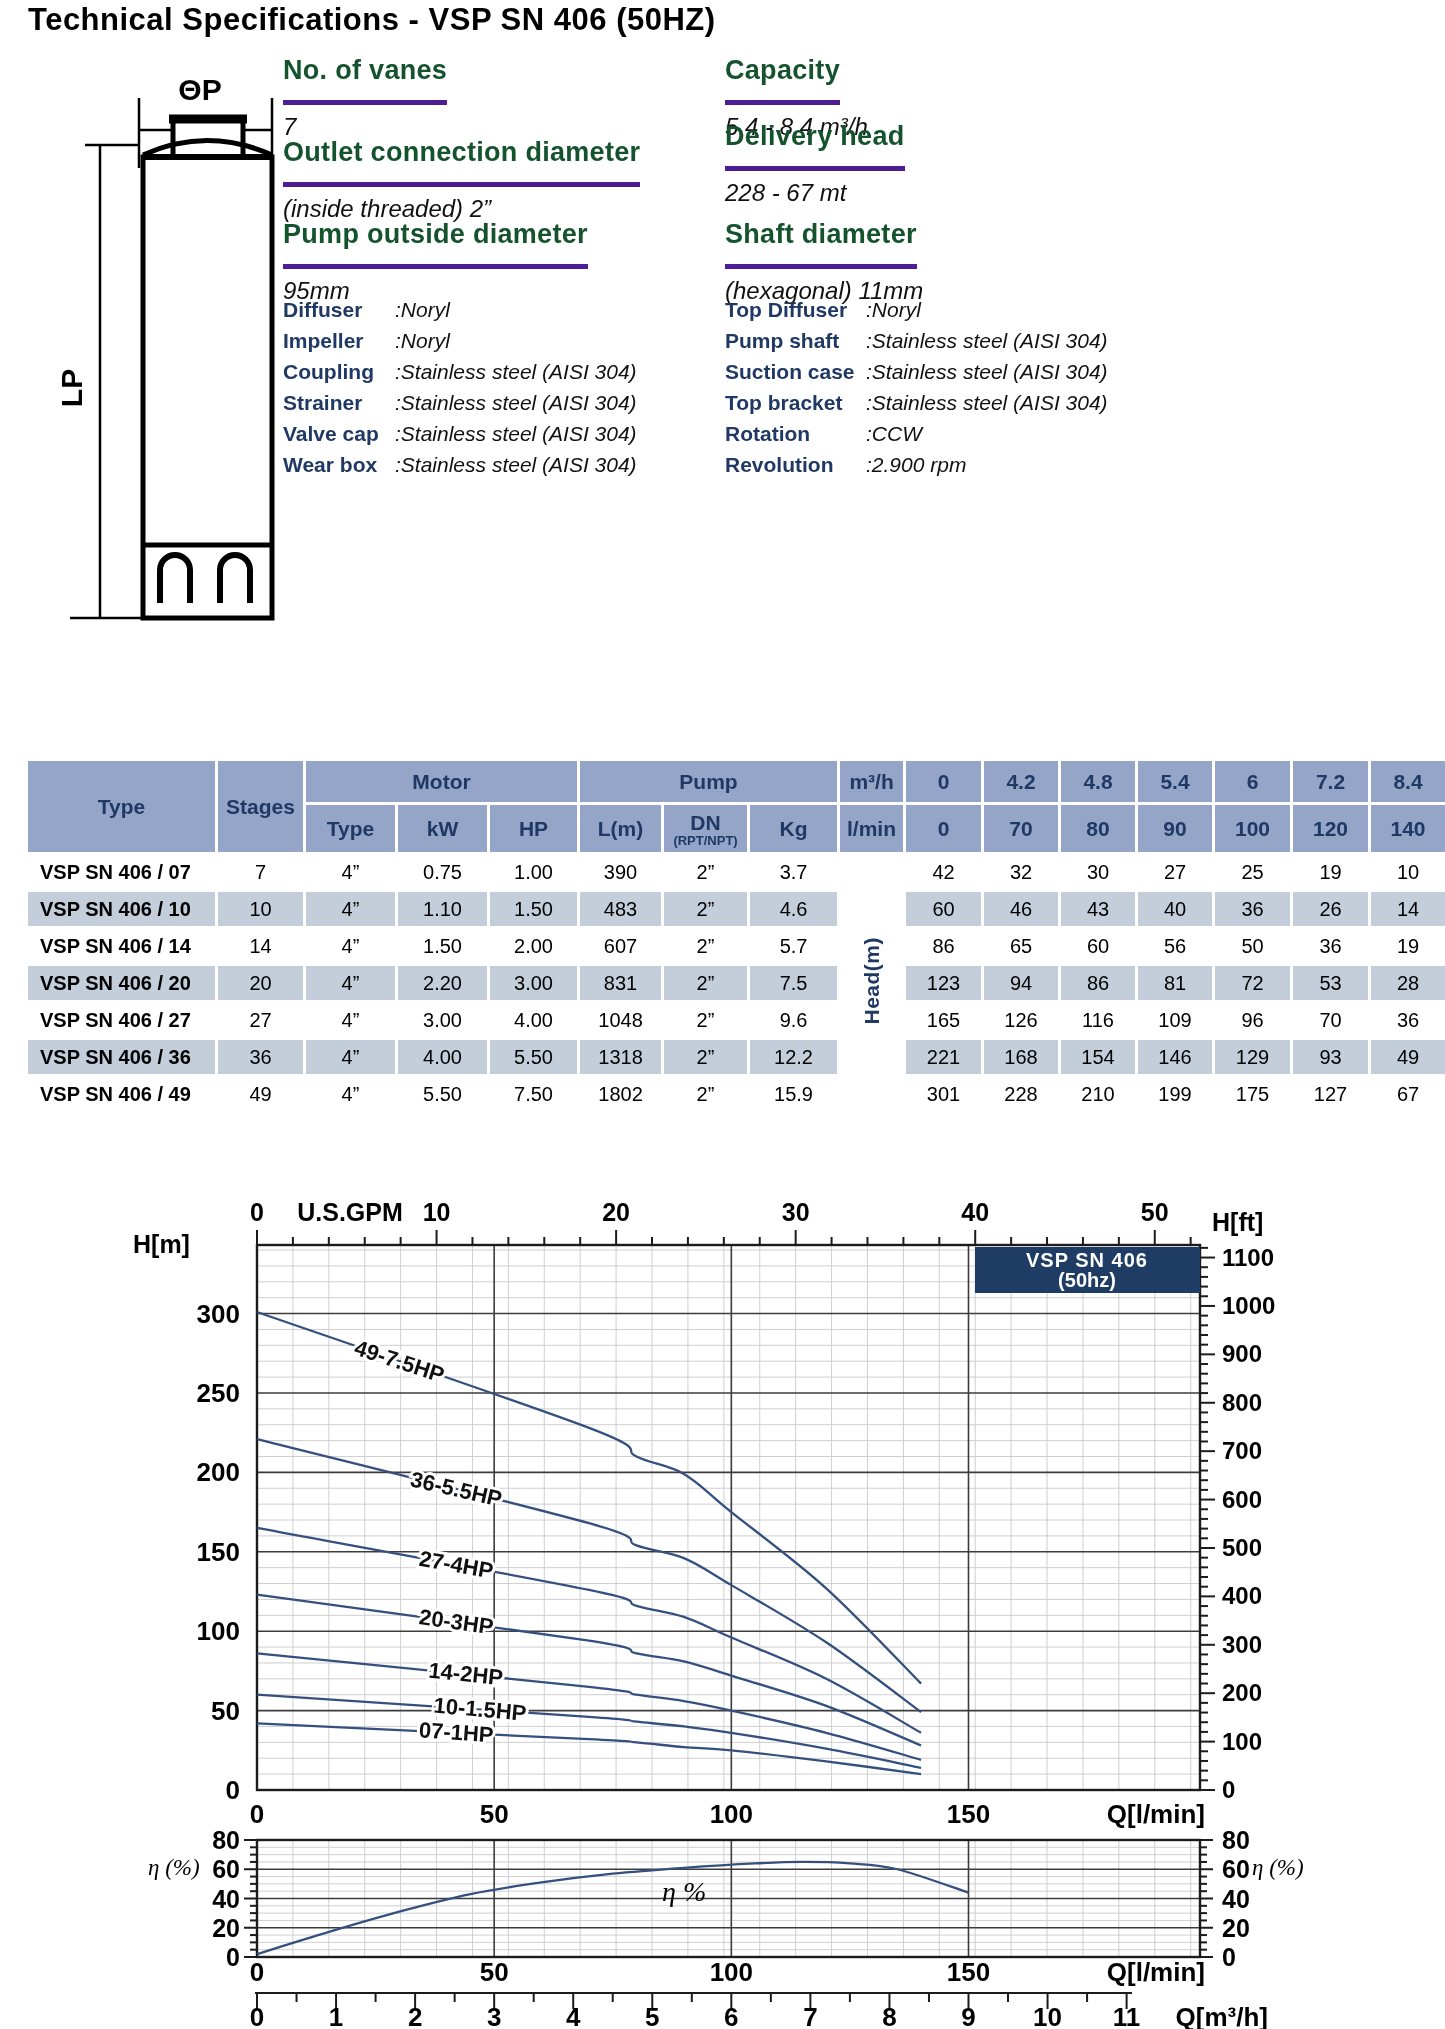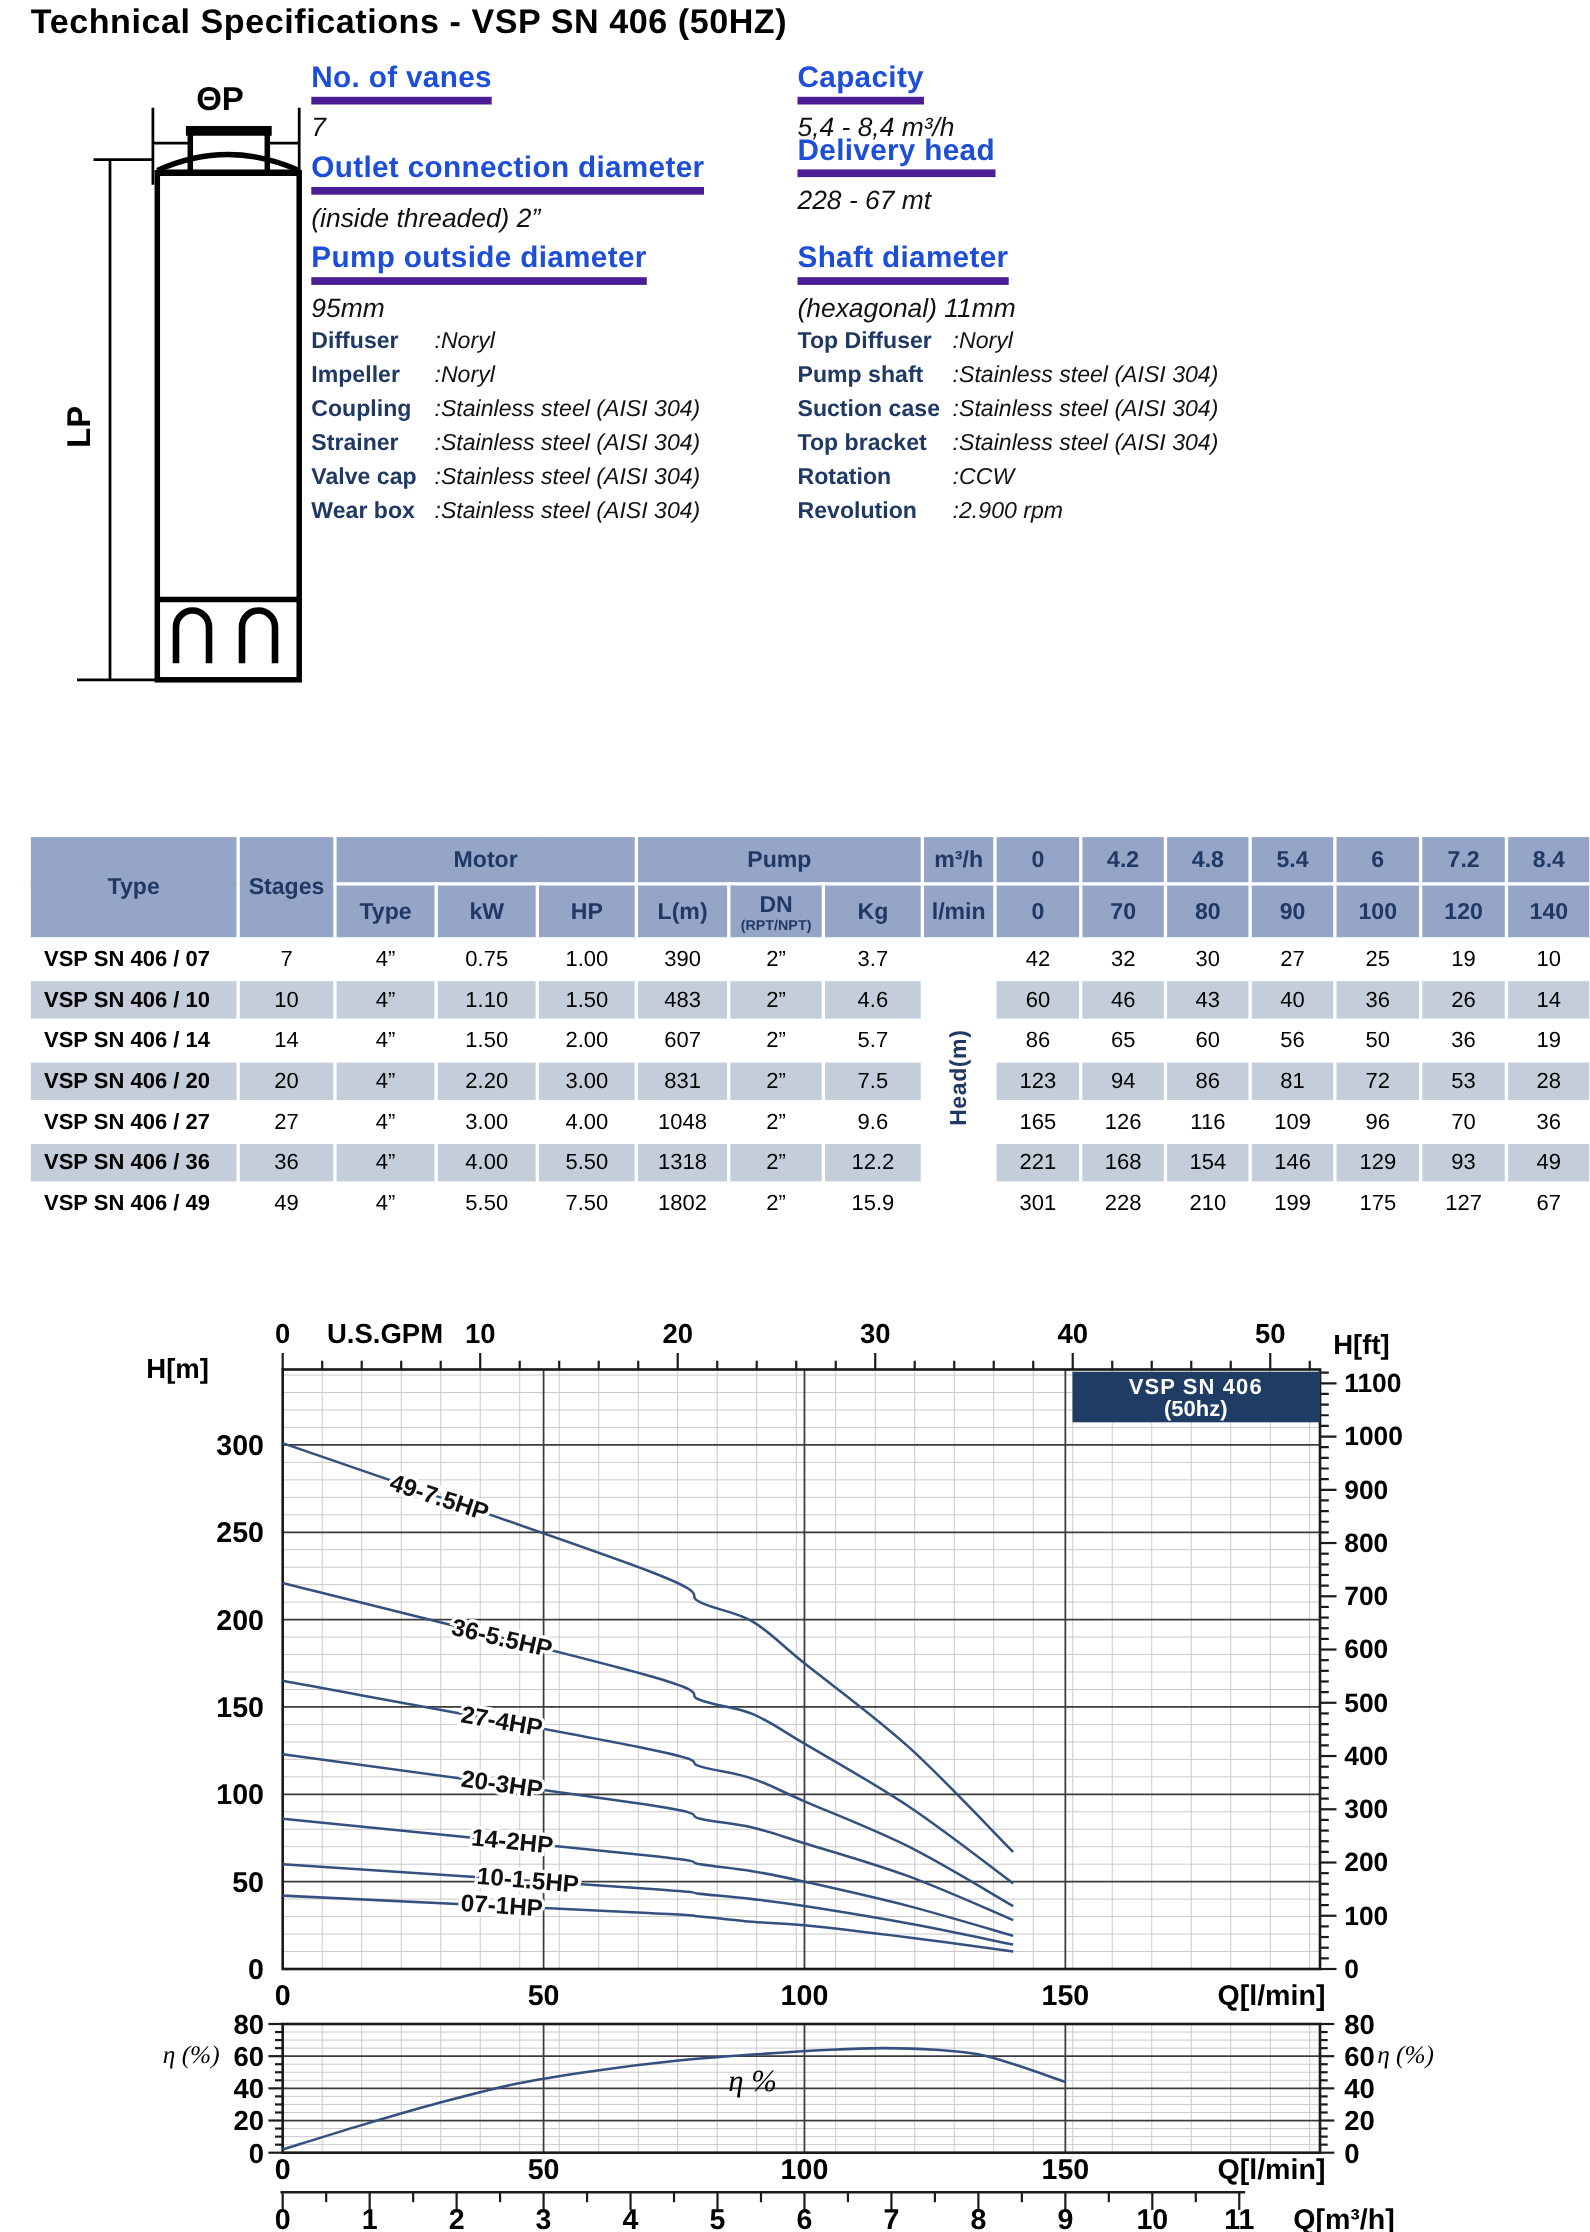--- a/index.html
+++ b/index.html
@@ -1,22 +1,22 @@
 <!DOCTYPE html>
 <html><head>
 <meta charset="utf-8">
 <style>
   html,body{margin:0;padding:0;background:#fff;}
   .page{position:relative;width:1445px;height:2029px;background:#fff;
         font-family:"Liberation Sans",sans-serif;overflow:hidden;color:#000;}
   .main-title{position:absolute;left:28px;top:2px;font-size:31px;font-weight:bold;letter-spacing:.5px;}
   .tbl-title{position:absolute;left:25px;top:698px;font-size:31px;font-weight:bold;}
   .spec{position:absolute;}
-  .sec-h{display:inline-block;font-size:27px;font-weight:bold;color:#1d4ed8;
-         border-bottom:7px solid #4c1d95;padding-bottom:2px;letter-spacing:.3px;}
+  .sec-h{display:inline-block;font-size:27px;font-weight:bold;color:#14532d;
+         border-bottom:5px solid #4c1d95;padding-bottom:14px;letter-spacing:.3px;}
   .sec-v{font-size:24px;font-style:italic;color:#111;margin-top:8px;}
   .mats{position:absolute;}
   .mat-row{display:flex;height:31px;align-items:flex-start;font-size:21px;}
   .mat-l{font-weight:bold;color:#1f3864;}
   .mats-left .mat-l{width:112px;}
   .mats-right .mat-l{width:141px;}
   .mat-v{font-style:italic;color:#111;}
   table.perf{position:absolute;left:25px;top:758px;width:1420px;border-collapse:collapse;table-layout:fixed;}
   table.perf th,table.perf td{border:3px solid #fff;padding:0;}
   table.perf thead th{background:#94a5c8;color:#1f3864;font-weight:bold;font-size:21px;text-align:center;vertical-align:middle;}

